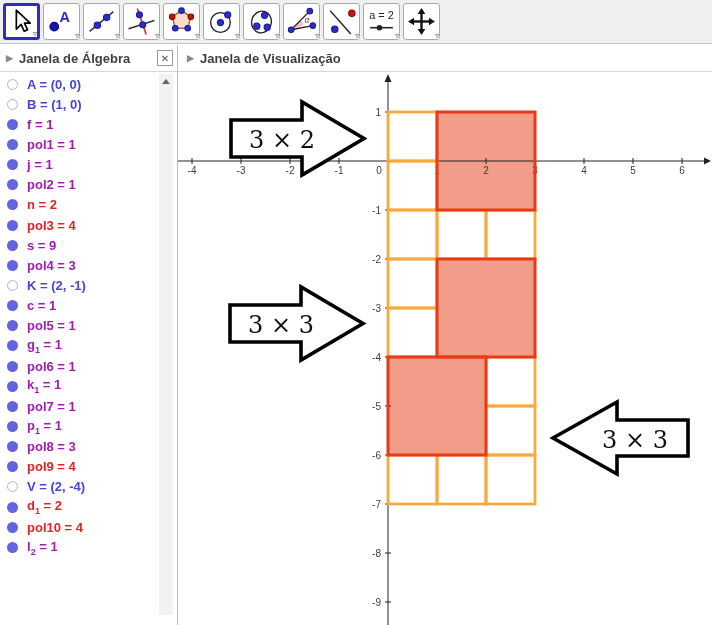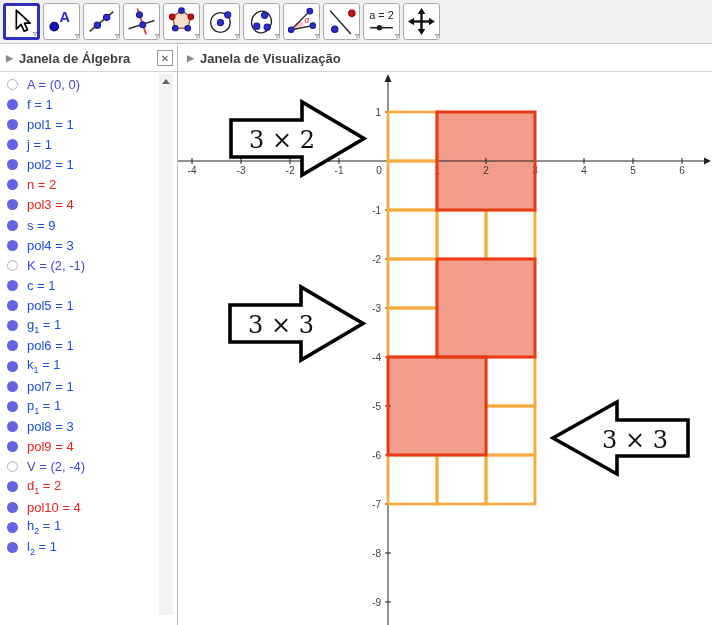--- a/index.html
+++ b/index.html
@@ -25,23 +25,23 @@
   #algebra-header{padding:0 4px 0 6px;}
   .tri{color:#8a8a8a;font-size:9px;margin-right:6px;}
   #algebra-close{margin-left:auto;width:14px;height:14px;border:1px solid #9a9a9a;
       display:flex;align-items:center;justify-content:center;font-size:10px;color:#555;
       font-weight:normal;background:#fff;}
   #algebra-list{position:absolute;left:0;top:29px;width:158px;height:551px;overflow:hidden;}
   .alg-row{height:20.15px;display:flex;align-items:center;padding-left:7px;}
   .bullet{width:11px;height:11px;border-radius:50%;margin-right:9px;flex:0 0 auto;box-sizing:border-box;}
   .bullet.filled{background:#6464e0;}
   .bullet.hollow{background:#fff;border:1.5px solid #b5b5b5;}
-  .alg-text{font-size:13px;font-weight:normal;white-space:nowrap;}
+  .alg-text{font-size:13px;font-weight:bold;white-space:nowrap;}
   .alg-text sub{font-size:9px;}
-  .c-blue{color:#4545d8;} .c-brown{color:#1d4ed8;} .c-red{color:#e32222;}
+  .c-blue{color:#4545d8;} .c-brown{color:#a21caf;} .c-red{color:#e32222;}
 
   #algebra-scrollbar{position:absolute;left:159px;top:29px;width:14px;height:541px;
       background:#f2f2f2;}
   #scroll-up{width:14px;height:14px;display:flex;align-items:center;justify-content:center;}
   #scroll-up .arrow-up{width:0;height:0;border-left:4px solid transparent;
       border-right:4px solid transparent;border-bottom:5px solid #666;}
 
   #graphics{position:absolute;left:178px;top:45px;width:534px;height:580px;background:#fff;}
   #graphics-header{padding-left:9px;}
   #canvas-wrap{position:absolute;left:0;top:27px;width:534px;height:553px;}
@@ -169,20 +169,24 @@
       <span class="tri">▶</span>
       <span>Janela de Álgebra</span>
       <span id="algebra-close">✕</span>
     </div>
     <div id="algebra-list">
         <div class="alg-row">
           <span class="bullet hollow"></span>
           <span class="alg-text c-blue">A = (0, 0)</span>
         </div>
         <div class="alg-row">
+          <span class="bullet hollow"></span>
+          <span class="alg-text c-blue">B = (1, 0)</span>
+        </div>
+        <div class="alg-row">
           <span class="bullet filled"></span>
           <span class="alg-text c-brown">f = 1</span>
         </div>
         <div class="alg-row">
           <span class="bullet filled"></span>
           <span class="alg-text c-brown">pol1 = 1</span>
         </div>
         <div class="alg-row">
           <span class="bullet filled"></span>
           <span class="alg-text c-brown">j = 1</span>
@@ -251,24 +255,20 @@
           <span class="bullet hollow"></span>
           <span class="alg-text c-blue">V = (2, -4)</span>
         </div>
         <div class="alg-row">
           <span class="bullet filled"></span>
           <span class="alg-text c-red">d<sub>1</sub> = 2</span>
         </div>
         <div class="alg-row">
           <span class="bullet filled"></span>
           <span class="alg-text c-red">pol10 = 4</span>
-        </div>
-        <div class="alg-row">
-          <span class="bullet filled"></span>
-          <span class="alg-text c-brown">h<sub>2</sub> = 1</span>
         </div>
         <div class="alg-row">
           <span class="bullet filled"></span>
           <span class="alg-text c-brown">l<sub>2</sub> = 1</span>
         </div>
       </div>
     <div id="algebra-scrollbar">
       <div id="scroll-up">
           <div class="arrow-up"></div>
         </div>

